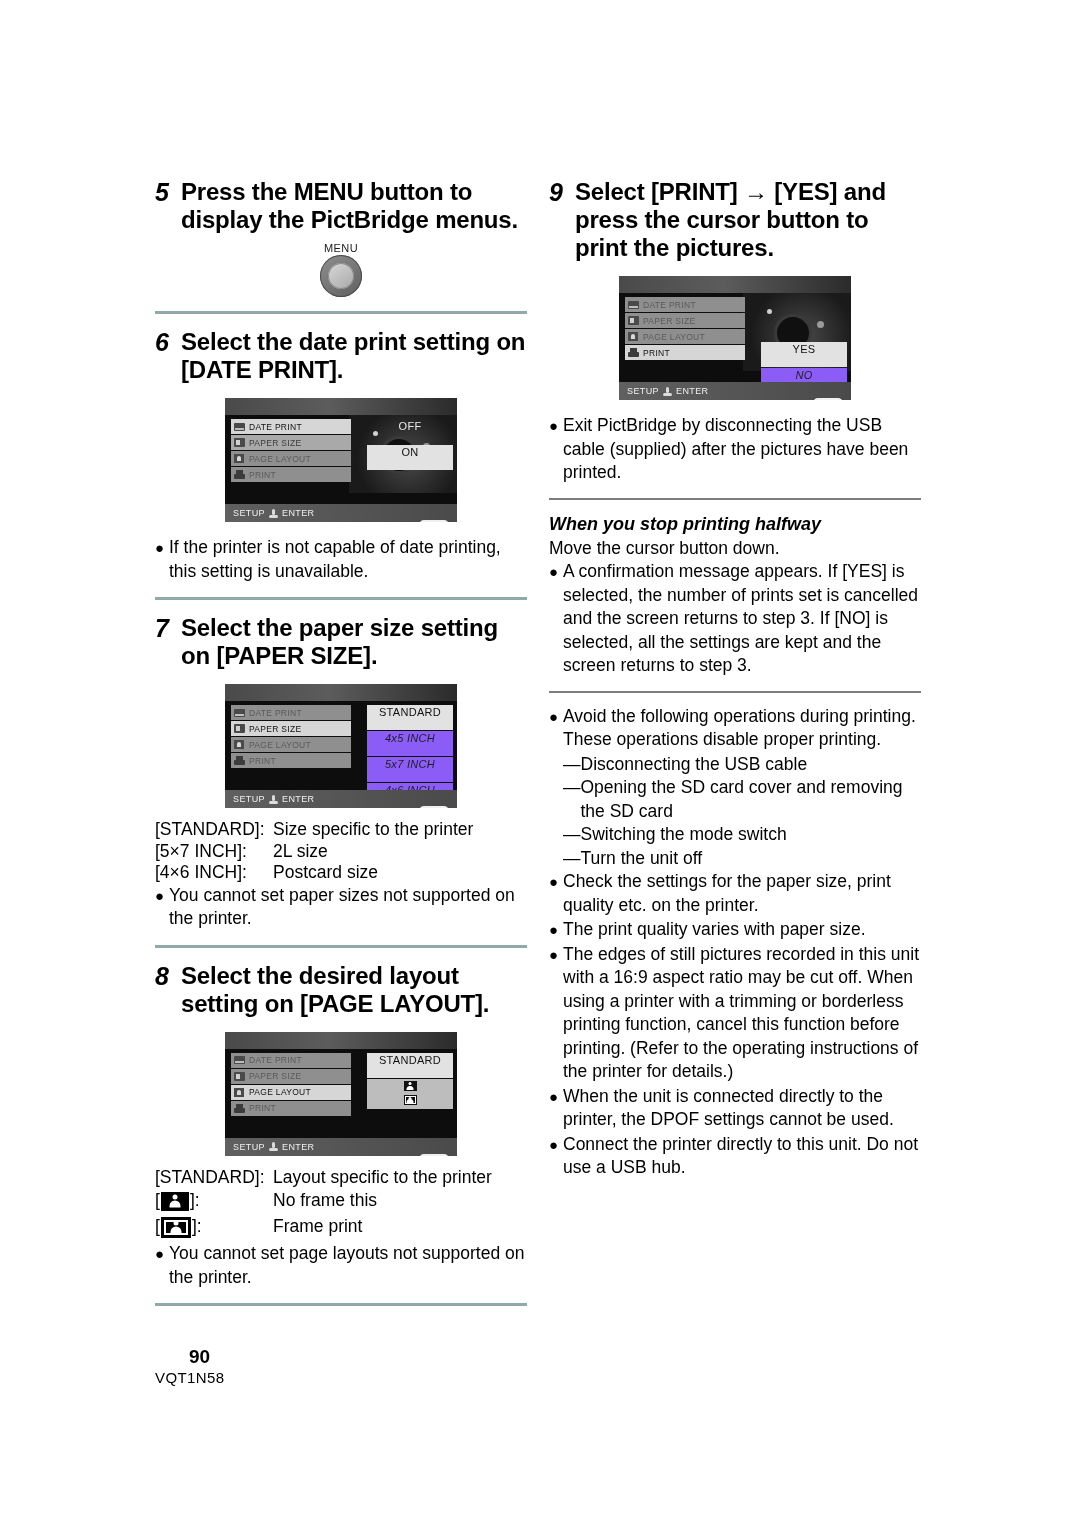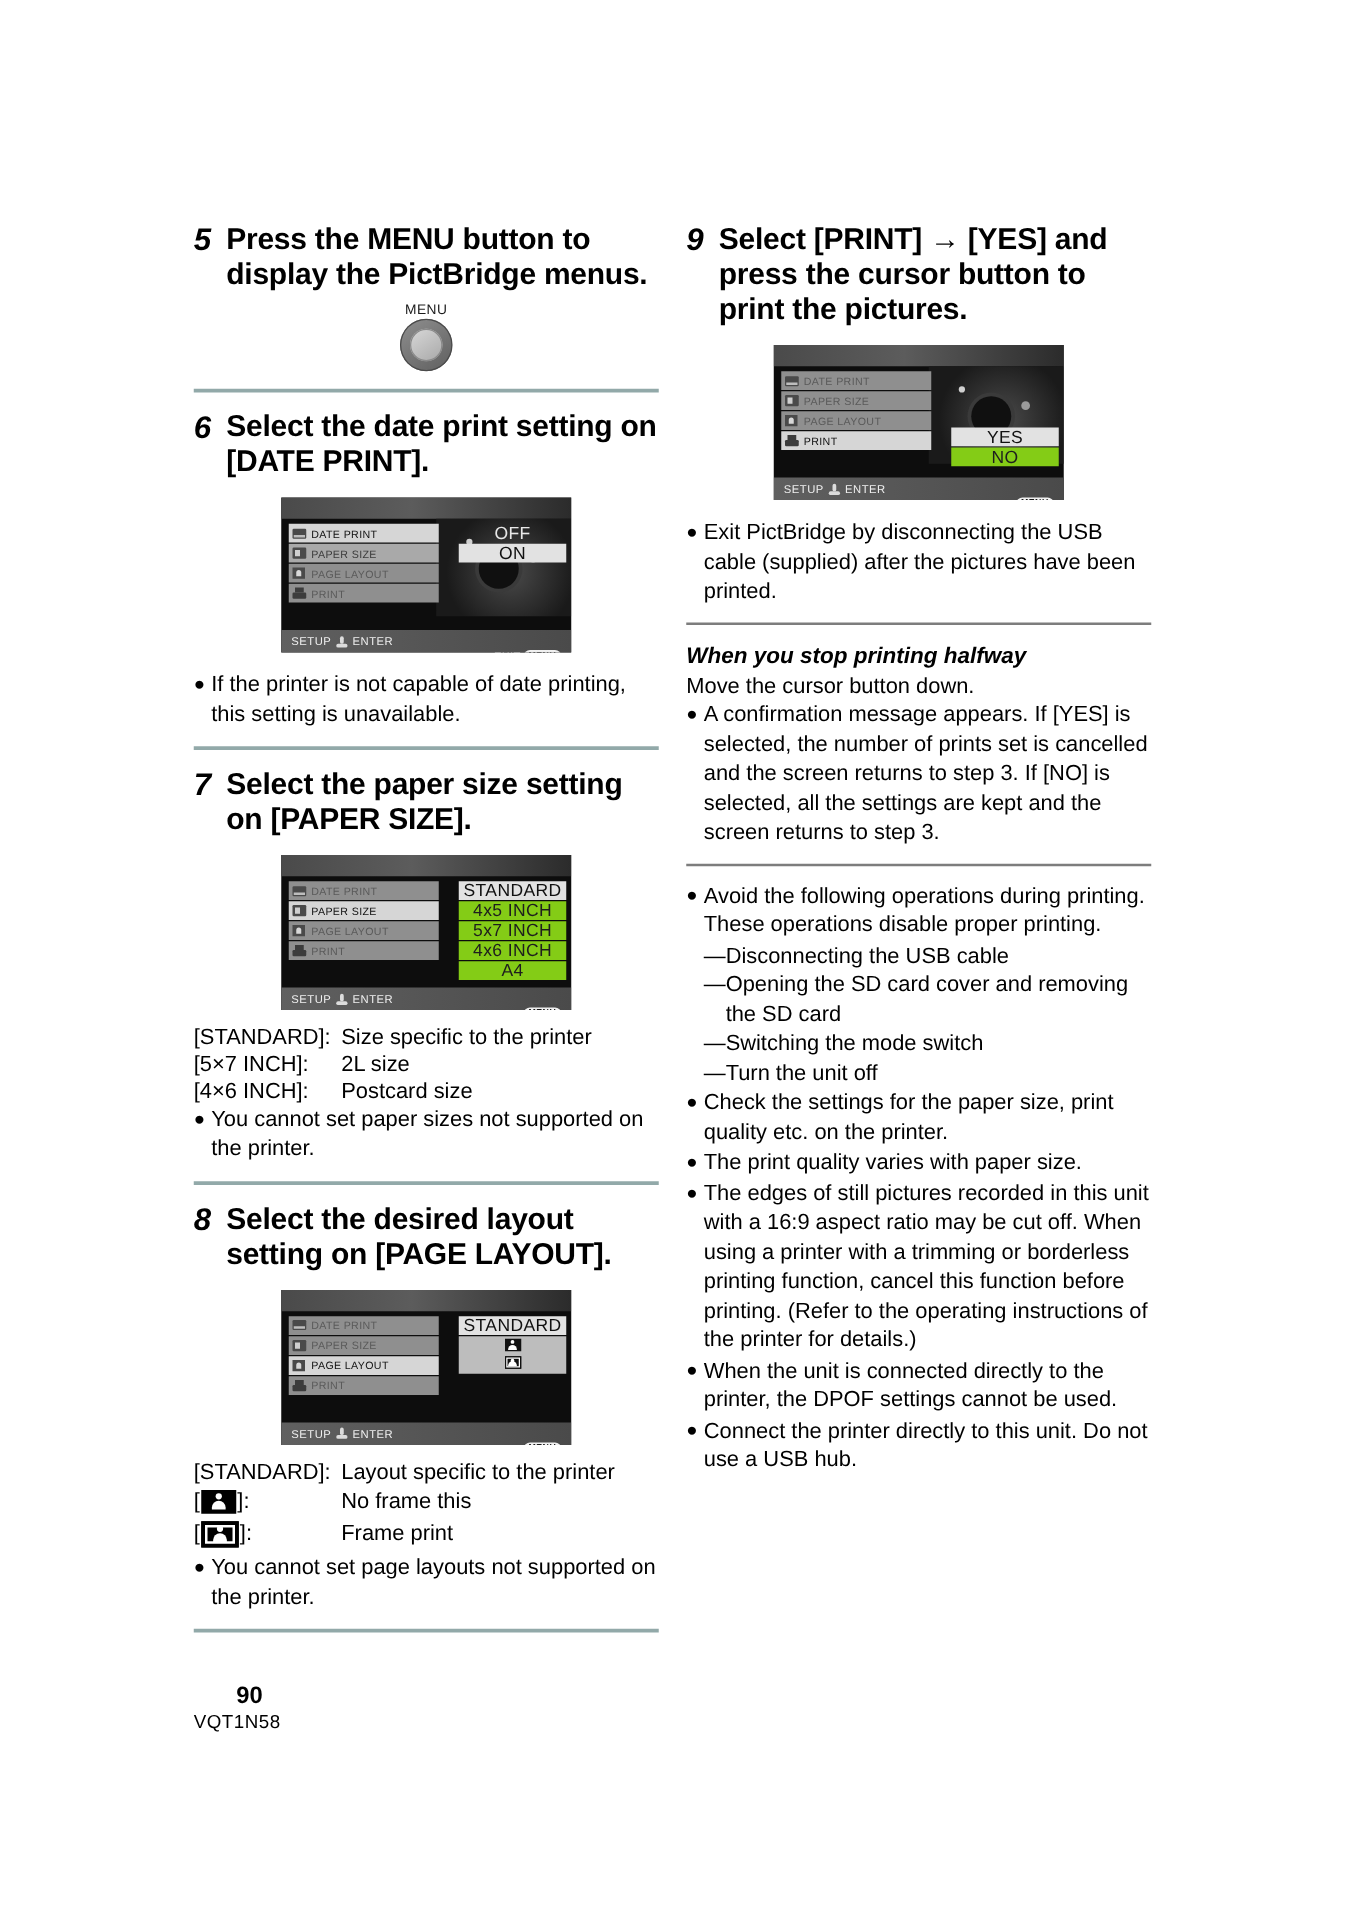--- a/index.html
+++ b/index.html
@@ -132,25 +132,25 @@
     background:#a9a9a9; color:#3c3c3c; margin-bottom:1px;
     padding-left:3px; font-size:8.5px; letter-spacing:0.3px;
   }
   .lcd-row.active { background:#d6d6d6; color:#111; }
   .lcd-row.dim { background:#8f8f8f; color:#5a5a5a; }
   .lcd-row .ri { flex:0 0 15px; display:flex; align-items:center; }
   .lcd-values {
     position:absolute; right:4px; top:21px; width:86px; text-align:center;
   }
   .lcd-val {
-    height:15px; line-height:15px; margin-bottom:1px;
-    font-size:14px; letter-spacing:0.3px;
+    height:25px; line-height:15px; margin-bottom:1px;
+    font-size:11px; letter-spacing:0.3px;
   }
   .lcd-val.hl { background:#e2e2e2; color:#111; }
-  .lcd-val.opt { background:#84cc16; color:#1e1e1e; }
+  .lcd-val.opt { background:#8b5cf6; color:#1e1e1e;font-style:italic; }
   .lcd-val.plainv { color:#e8e8e8; }
   .lcd-bottom {
     position:absolute; left:0; bottom:0; width:100%; height:18px;
     background:linear-gradient(90deg,#606060,#4a4a4a);
     display:flex; align-items:center; justify-content:space-between;
     padding:0 8px; box-sizing:border-box;
     font-size:9px; color:#efefef; letter-spacing:0.4px;
   }
   .lcd-bl { display:flex; align-items:center; gap:4px; }
   .lcd-br { display:flex; align-items:flex-end; gap:2px;margin-top:24px; }

